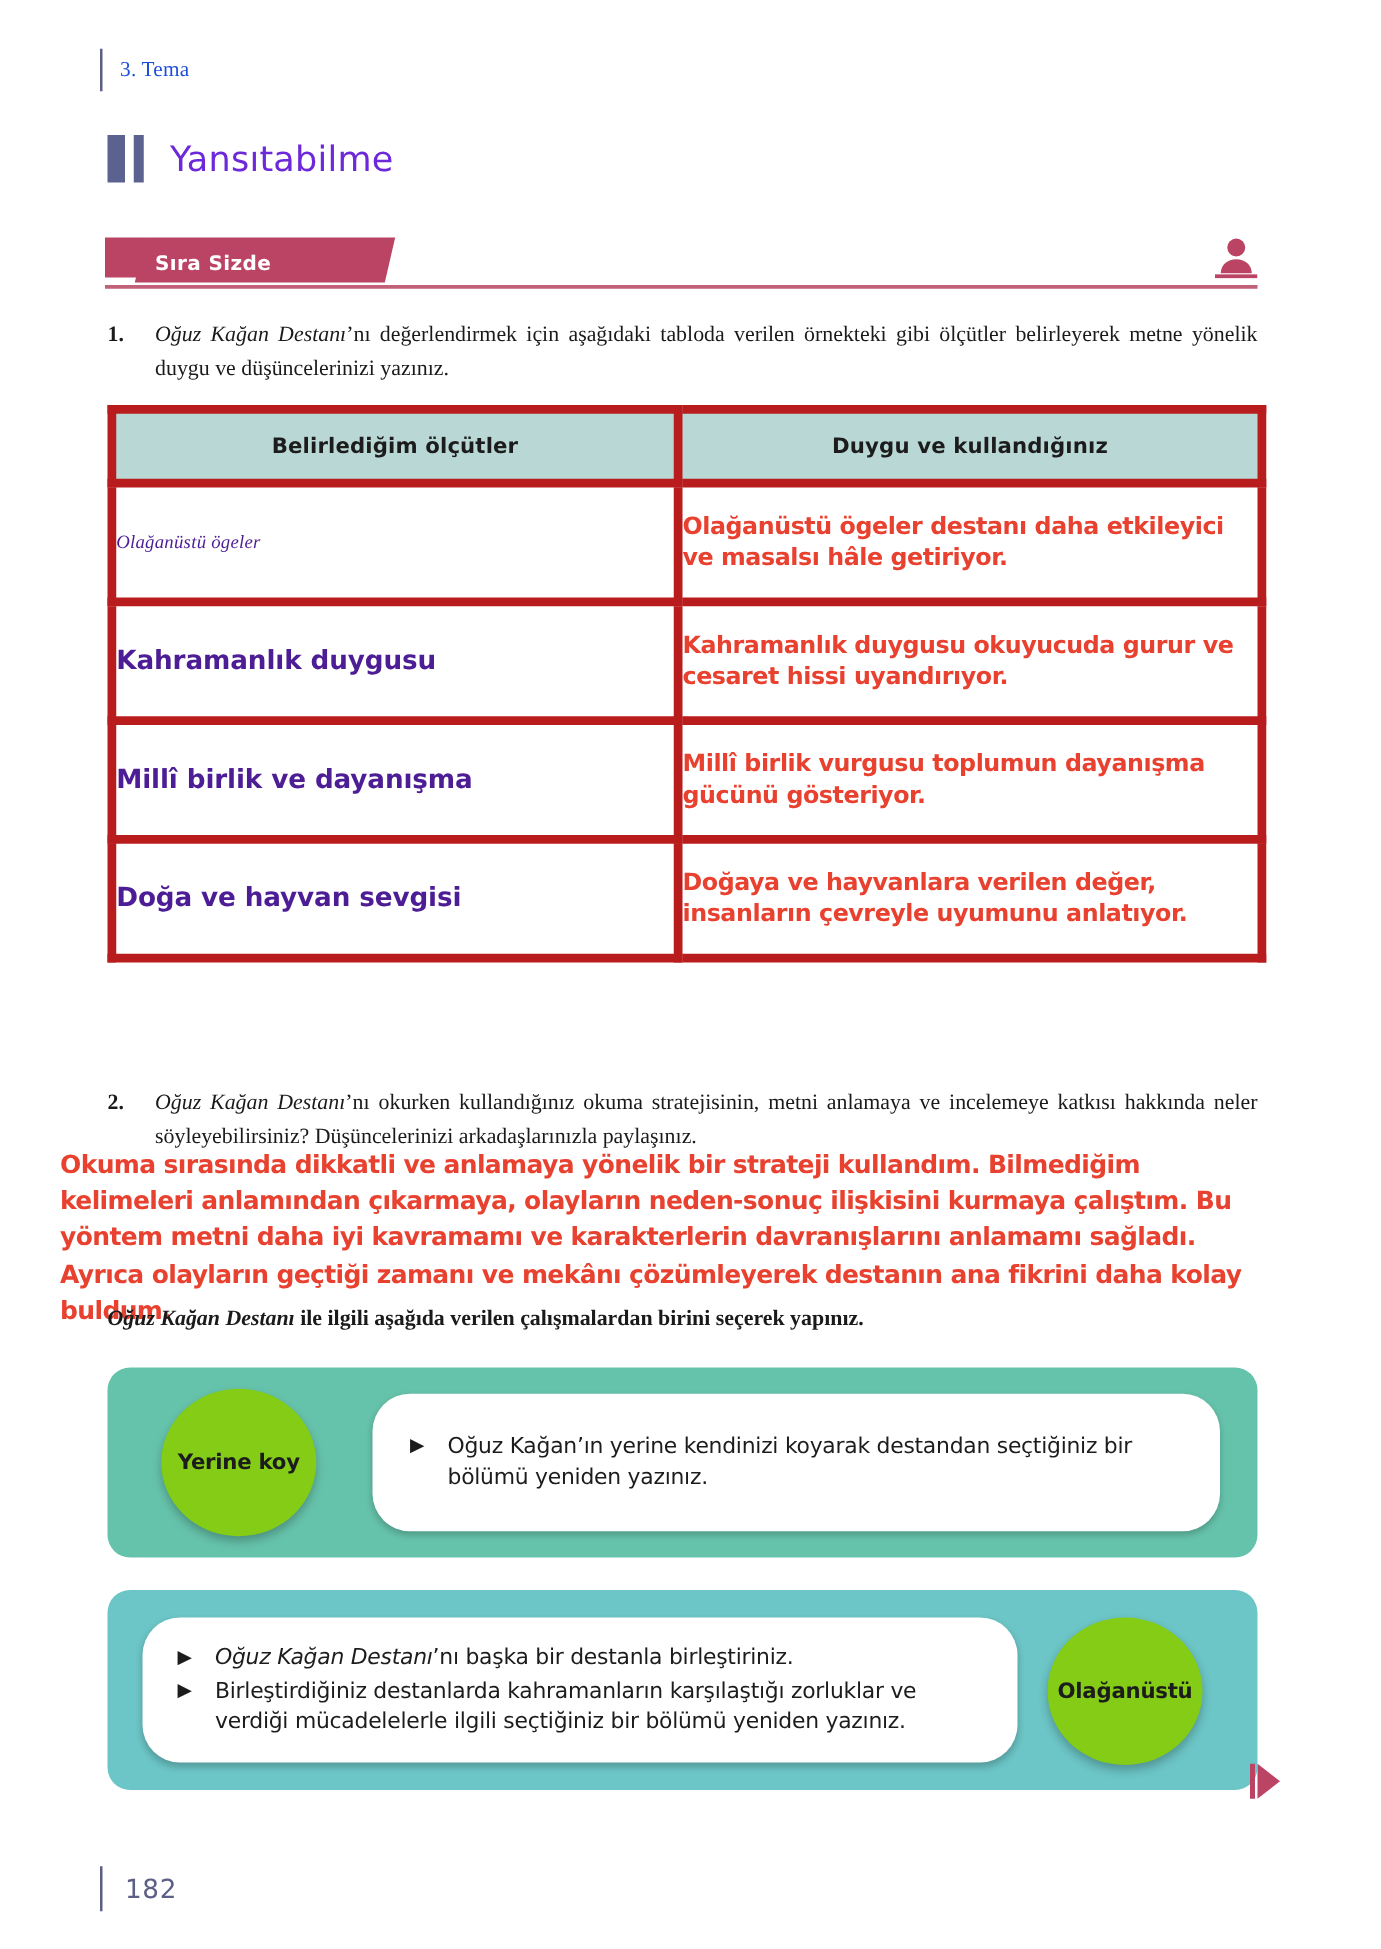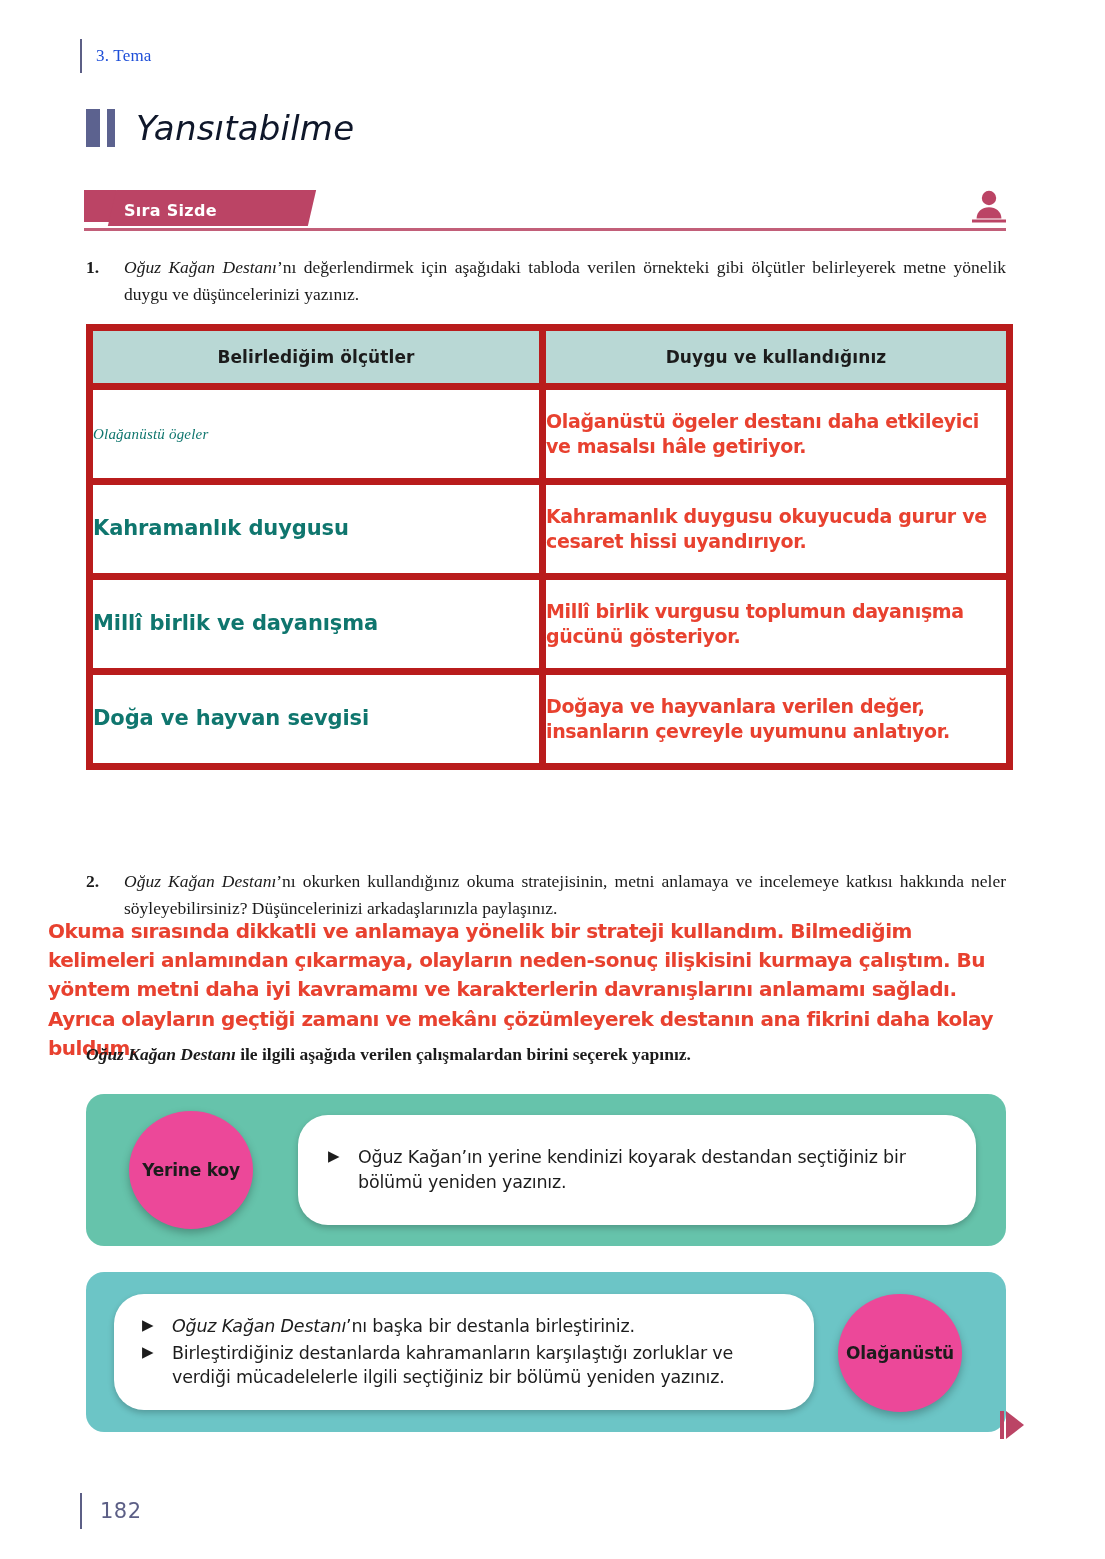--- a/index.html
+++ b/index.html
@@ -59,25 +59,24 @@
   }
   .section-title .bars i {
     display: block;
     width: 14px;
     height: 38px;
     background: #5c628f;
   }
   .section-title .bars i.thin { width: 8px; }
   .section-title .label {
     font-family: "DejaVu Sans", sans-serif;
-    font-size: 34px;
-    color: #0f172a;
+    font-size: 28px;
+    color: #6d28d9;
     font-weight: 400;
     letter-spacing: .2px;
-    font-style: italic;
   }
 
   
   .banner-wrap {
     position: absolute;
     left: 84px;
     top: 190px;
     width: 922px;
     height: 46px;
   }
@@ -177,21 +176,21 @@
   .tbl td {
     height: 88px;
     background: #ffffff;
   }
   .cell-pad-l { padding: 0 18px 0 16px; }
   .cell-pad-r { padding: 0 14px 0 18px; }
   .crit {
     font-family: "DejaVu Sans", sans-serif;
     font-size: 21px;
     font-weight: bold;
-    color: #0f766e;
+    color: #4c1d95;
     line-height: 1.22;
     letter-spacing: -.1px;
   }
   .crit.example {
     font-family: "Liberation Serif", serif;
     font-size: 15px;
     font-weight: normal;
     font-style: italic;
     letter-spacing: .2px;
   }
@@ -269,21 +268,21 @@
     top: 22px;
     width: 700px;
     height: 116px;
     padding: 0 24px 0 28px;
     box-sizing: border-box;
   }
   .badge {
     position: absolute;
     width: 124px;
     height: 118px;
-    background: #ec4899;
+    background: #84cc16;
     border-radius: 50%;
     display: flex;
     align-items: center;
     justify-content: center;
     box-shadow: 0 4px 8px rgba(0,0,0,.26);
     font-family: "DejaVu Sans", sans-serif;
     font-size: 17px;
     font-weight: bold;
     color: #1c1c1c;
     letter-spacing: -.2px;

